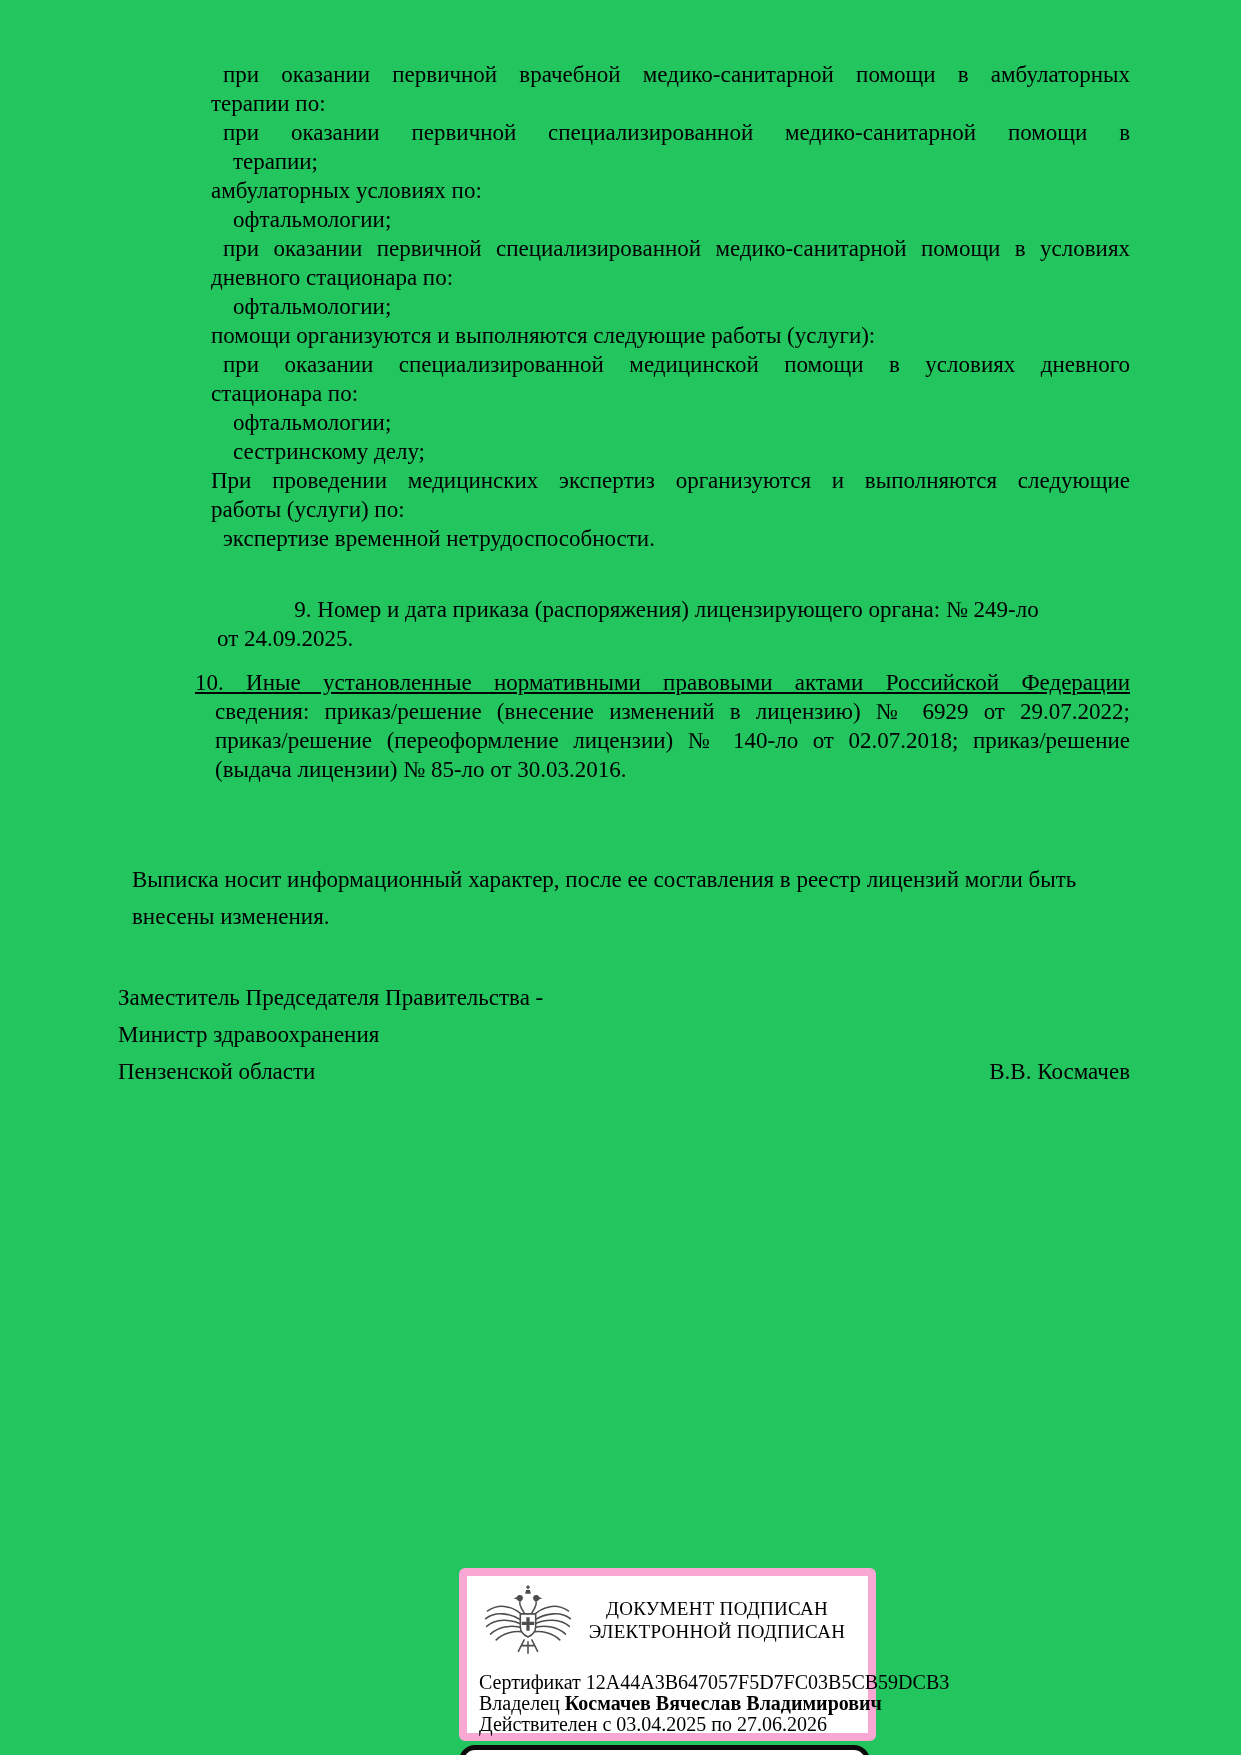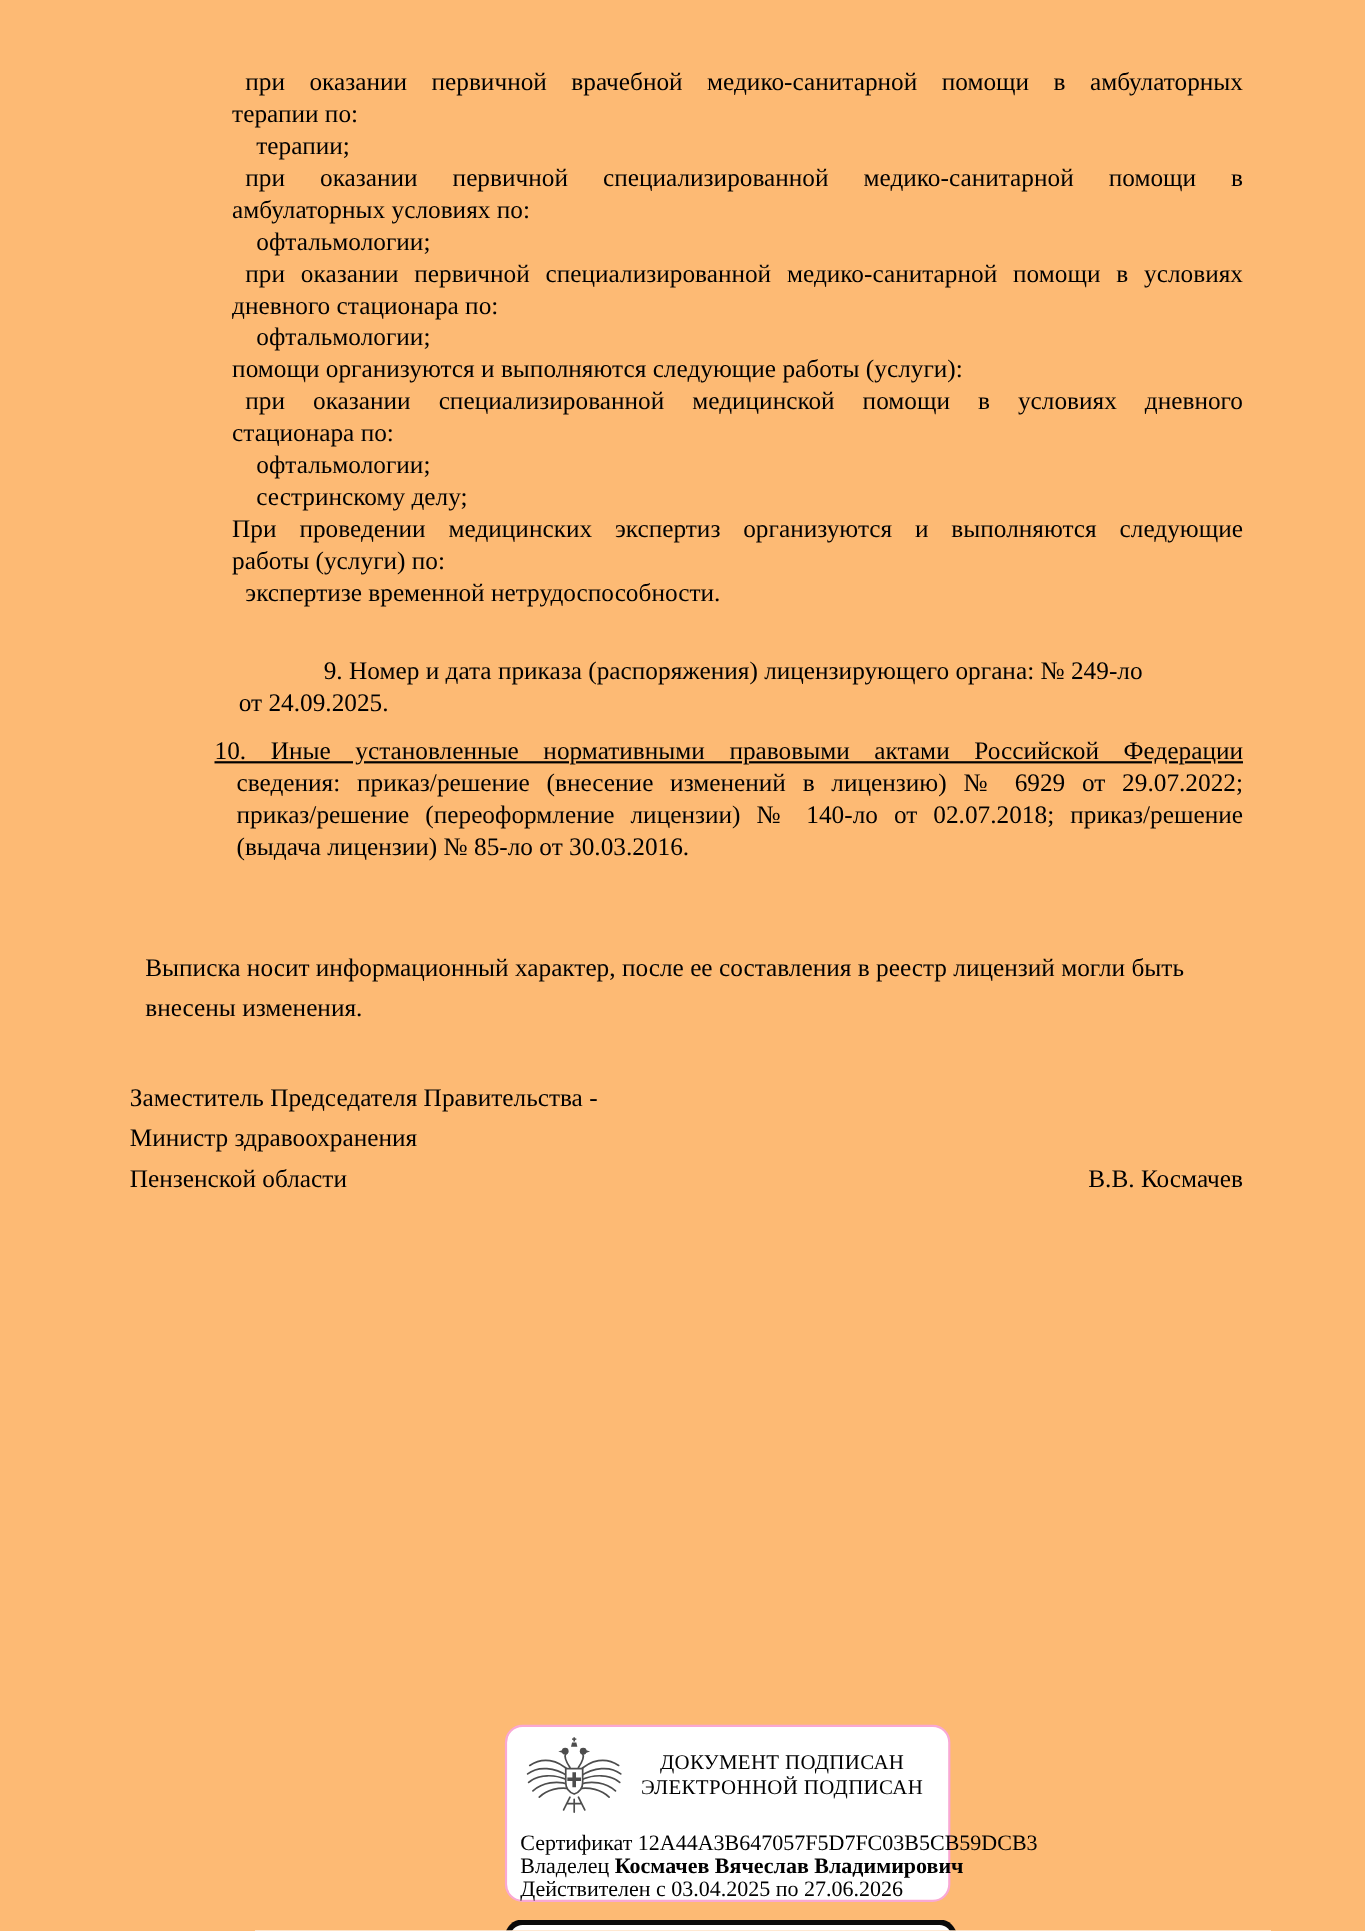--- a/index.html
+++ b/index.html
@@ -1,19 +1,19 @@
 <!DOCTYPE html>
 <html lang="ru"><head>
 <meta charset="utf-8">
 <style>
   html,body{margin:0;padding:0;background:#ffffff;}
   .page{
     position:relative;
     width:1241px;height:1755px;
-    background:#fdba74;
+    background:#22c55e;
     overflow:hidden;
     font-family:"Liberation Serif","DejaVu Serif",serif;
     color:#000;
   }
   .doc-text{position:absolute;font-size:23px;line-height:29px;}
   .tline{min-height:29px;}
   .justify{text-align:justify;text-align-last:justify;}
   .indent1{text-indent:12px;}
   .indent2{text-indent:22px;}
   .hang9{text-indent:-14px;text-align:center;}
@@ -25,21 +25,21 @@
   #note{left:132px;top:861px;width:995px;}
   #note .tline{line-height:37px;min-height:37px;}
   #signature{left:118px;top:979px;width:1012px;}
   #signature .sig-row{line-height:37px;min-height:37px;}
   .sig-last{display:flex;justify-content:space-between;gap:34px;}
 
   
   .stamp{
     position:absolute;left:459px;top:1568px;
     width:401px;height:157px;
-    border:2px solid #f9a8d4;border-radius:16px;
+    border:8px solid #f9a8d4;border-radius:6px;
     background:#fff;box-sizing:content-box;
   }
   .stamp-top{display:flex;}
   .emblem{flex:0 0 auto;margin:9px 0 0 13px;width:96px;height:76px;}
   .stamp-title{
     flex:1 1 auto;text-align:center;
     padding:21px 10px 0 0;
     font-size:19px;line-height:23px;letter-spacing:0.3px;
   }
   .stamp-details{margin-top:11px;padding-left:12px;}
@@ -55,22 +55,22 @@
   }
 </style>
 </head>
 <body>
 
 <div class="page">
 
   <div id="services" class="doc-text">
       <div class="tline justify indent1">при оказании первичной врачебной медико-санитарной помощи в амбулаторных</div>
       <div class="tline">терапии по:</div>
+      <div class="tline justify indent1">при оказании первичной специализированной медико-санитарной помощи в</div>
       <div class="tline indent2">терапии;</div>
-      <div class="tline justify indent1">при оказании первичной специализированной медико-санитарной помощи в</div>
       <div class="tline">амбулаторных условиях по:</div>
       <div class="tline indent2">офтальмологии;</div>
       <div class="tline justify indent1">при оказании первичной специализированной медико-санитарной помощи в условиях</div>
       <div class="tline">дневного стационара по:</div>
       <div class="tline indent2">офтальмологии;</div>
       <div class="tline">помощи организуются и выполняются следующие работы (услуги):</div>
       <div class="tline justify indent1">при оказании специализированной медицинской помощи в условиях дневного</div>
       <div class="tline">стационара по:</div>
       <div class="tline indent2">офтальмологии;</div>
       <div class="tline indent2">сестринскому делу;</div>

